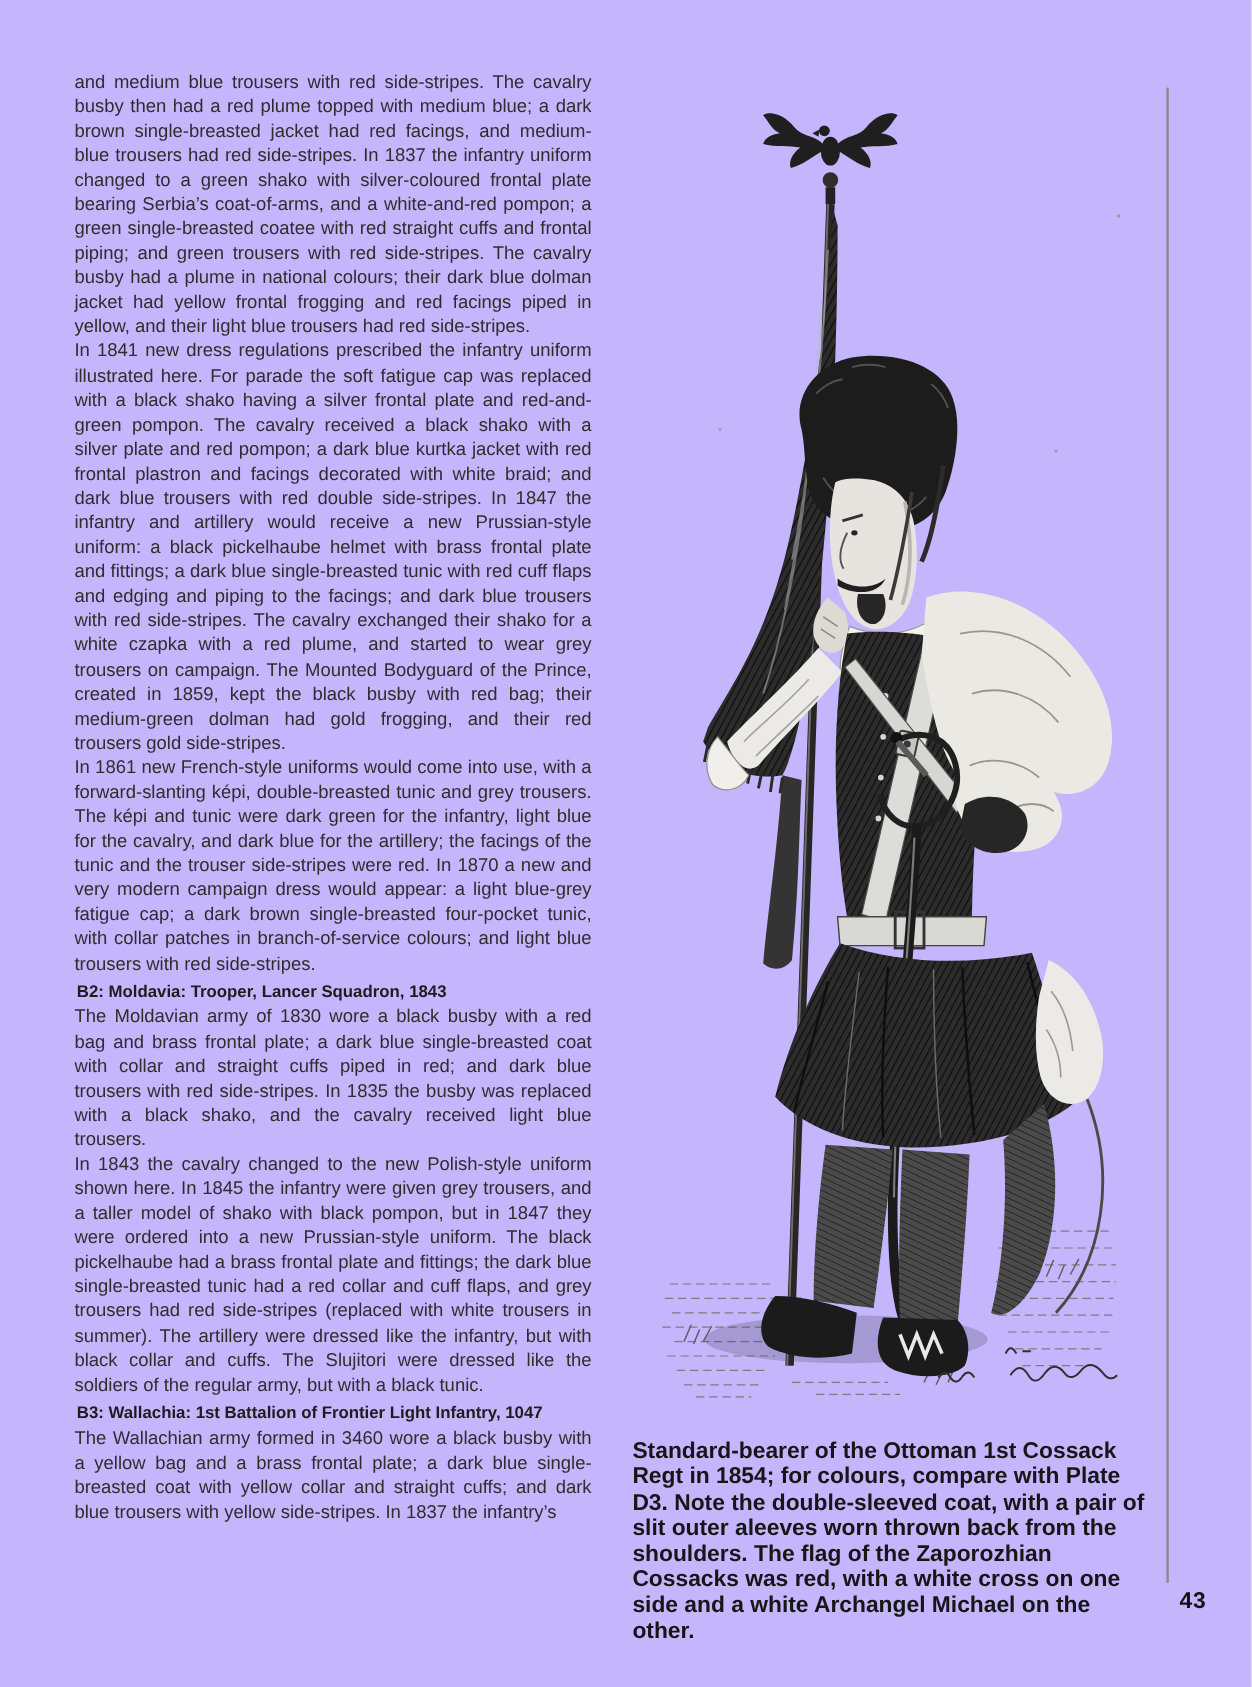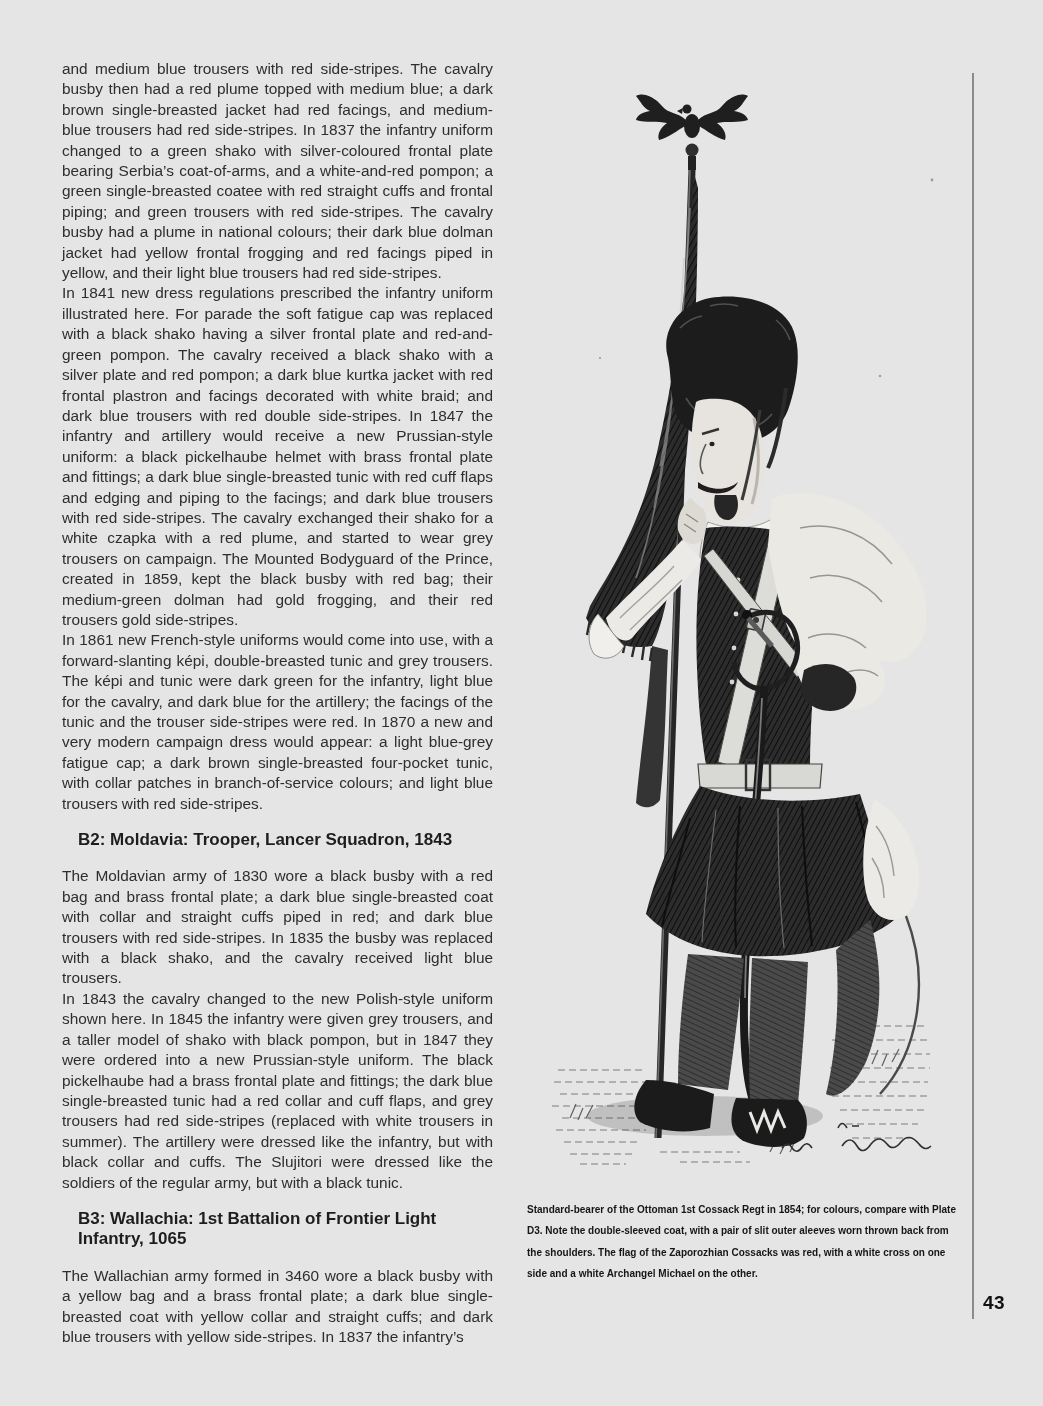--- a/index.html
+++ b/index.html
@@ -1,51 +1,51 @@
 <!DOCTYPE html>
 <html><head>
 <meta charset="utf-8">
 <style>
   html,body{margin:0;padding:0;background:#ffffff;}
   .page{
-    position:relative;width:1043px;height:1406px;background:#e5e5e5;overflow:hidden;
+    position:relative;width:1043px;height:1406px;background:#c4b5fd;overflow:hidden;
     font-family:"Liberation Sans",sans-serif;
   }
   .article{
     position:absolute;left:62px;top:59px;width:431px;
     color:#2e2e2e;font-size:15.4px;line-height:20.4px;text-align:justify;
   }
   .article p{margin:0;}
-  .article h3{margin:16px;font-size:17px;line-height:20.4px;font-weight:bold;color:#1d1d1d;text-align:left;}
+  .article h3{margin:2px;font-size:14px;line-height:20.4px;font-weight:bold;color:#1d1d1d;text-align:left;}
   .it{}
   .figure{position:absolute;left:540px;top:58px;width:412px;height:1122px;}
   .figure svg{display:block;width:100%;height:100%;}
   .caption{
     position:absolute;left:527px;top:1199px;width:438px;
-    font-weight:bold;font-size:10px;line-height:21.4px;color:#161616;text-align:left;
+    font-weight:bold;font-size:19px;line-height:21.4px;color:#161616;text-align:left;
   }
   .vrule{position:absolute;left:972px;top:73px;width:2px;height:1246px;background:#8c8c8c;}
   .pagenum{
-    position:absolute;left:983px;top:1292px;
+    position:absolute;left:983px;top:1324px;
     font-weight:bold;font-size:19px;color:#111;letter-spacing:0.5px;
   }
 </style>
 </head>
 <body>
 
 <div class="page">
 
   <div class="article">
       <p><span>and medium blue trousers with red side-stripes. The cavalry busby then had a red plume topped with medium blue; a dark brown single-breasted jacket had red facings, and medium-blue trousers had red side-stripes. In 1837 the infantry uniform changed to a green shako with silver-coloured frontal plate bearing Serbia’s coat-of-arms, and a white-and-red pompon; a green single-breasted coatee with red straight cuffs and frontal piping; and green trousers with red side-stripes. The cavalry busby had a plume in national colours; their dark blue dolman jacket had yellow frontal frogging and red facings piped in yellow, and their light blue trousers had red side-stripes.</span></p>
       <p><span>In 1841 new dress regulations prescribed the infantry uniform illustrated here. For parade the soft fatigue cap was replaced with a black shako having a silver frontal plate and red-and-green pompon. The cavalry received a black shako with a silver plate and red pompon; a dark blue </span><span class="it">kurtka</span><span> jacket with red frontal plastron and facings decorated with white braid; and dark blue trousers with red double side-stripes. In 1847 the infantry and artillery would receive a new Prussian-style uniform: a black </span><span class="it">pickelhaube</span><span> helmet with brass frontal plate and fittings; a dark blue single-breasted tunic with red cuff flaps and edging and piping to the facings; and dark blue trousers with red side-stripes. The cavalry exchanged their shako for a white </span><span class="it">czapka</span><span> with a red plume, and started to wear grey trousers on campaign. The Mounted Bodyguard of the Prince, created in 1859, kept the black busby with red bag; their medium-green dolman had gold frogging, and their red trousers gold side-stripes.</span></p>
       <p><span>In 1861 new French-style uniforms would come into use, with a forward-slanting </span><span class="it">képi,</span><span> double-breasted tunic and grey trousers. The </span><span class="it">képi</span><span> and tunic were dark green for the infantry, light blue for the cavalry, and dark blue for the artillery; the facings of the tunic and the trouser side-stripes were red. In 1870 a new and very modern campaign dress would appear: a light blue-grey fatigue cap; a dark brown single-breasted four-pocket tunic, with collar patches in branch-of-service colours; and light blue trousers with red side-stripes.</span></p>
       <h3><span>B2: Moldavia: Trooper, Lancer Squadron, 1843</span></h3>
       <p><span>The Moldavian army of 1830 wore a black busby with a red bag and brass frontal plate; a dark blue single-breasted coat with collar and straight cuffs piped in red; and dark blue trousers with red side-stripes. In 1835 the busby was replaced with a black shako, and the cavalry received light blue trousers.</span></p>
       <p><span>In 1843 the cavalry changed to the new Polish-style uniform shown here. In 1845 the infantry were given grey trousers, and a taller model of shako with black pompon, but in 1847 they were ordered into a new Prussian-style uniform. The black </span><span class="it">pickelhaube</span><span> had a brass frontal plate and fittings; the dark blue single-breasted tunic had a red collar and cuff flaps, and grey trousers had red side-stripes (replaced with white trousers in summer). The artillery were dressed like the infantry, but with black collar and cuffs. The </span><span class="it">Slujitori</span><span> were dressed like the soldiers of the regular army, but with a black tunic.</span></p>
-      <h3><span>B3: Wallachia: 1st Battalion of Frontier Light Infantry, 1065</span></h3>
+      <h3><span>B3: Wallachia: 1st Battalion of Frontier Light Infantry, 1047</span></h3>
       <p><span>The Wallachian army formed in 3460 wore a black busby with a yellow bag and a brass frontal plate; a dark blue single-breasted coat with yellow collar and straight cuffs; and dark blue trousers with yellow side-stripes. In 1837 the infantry’s</span></p>
     </div>
 
   <figure class="figure" style="margin:0">
     <svg viewBox="0 0 412 1122" aria-hidden="true">
       <defs>
         <pattern id="hatchDark" width="5" height="5" patternUnits="userSpaceOnUse" patternTransform="rotate(28)">
           <rect width="5" height="5" fill="#2c2c2c"></rect>
           <line x1="0" y1="0" x2="0" y2="5" stroke="#0c0c0c" stroke-width="2"></line>
         </pattern>

